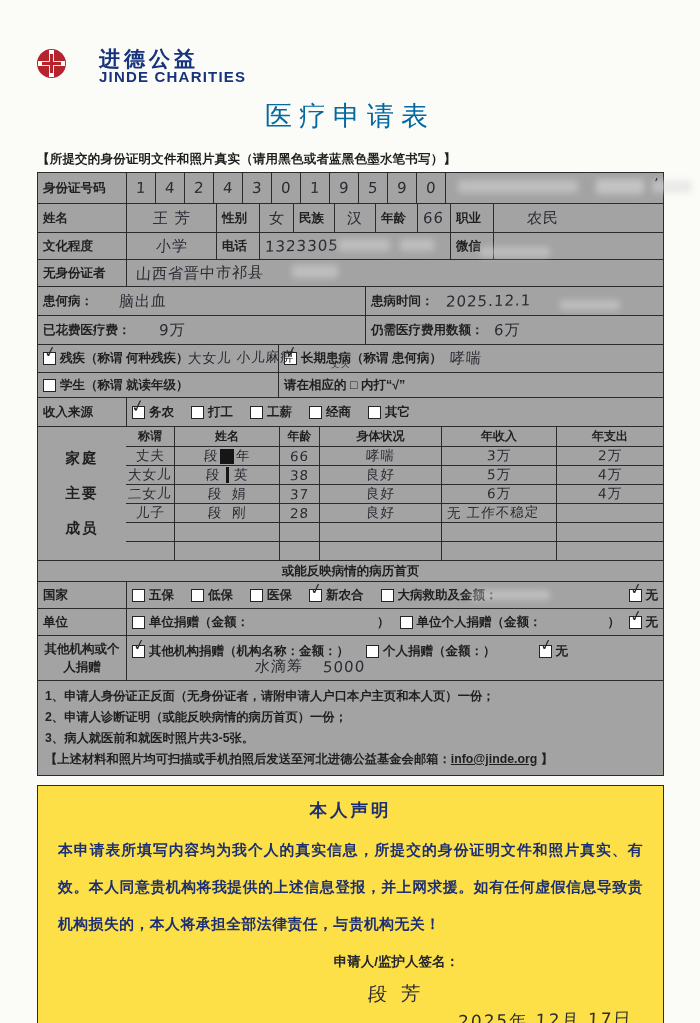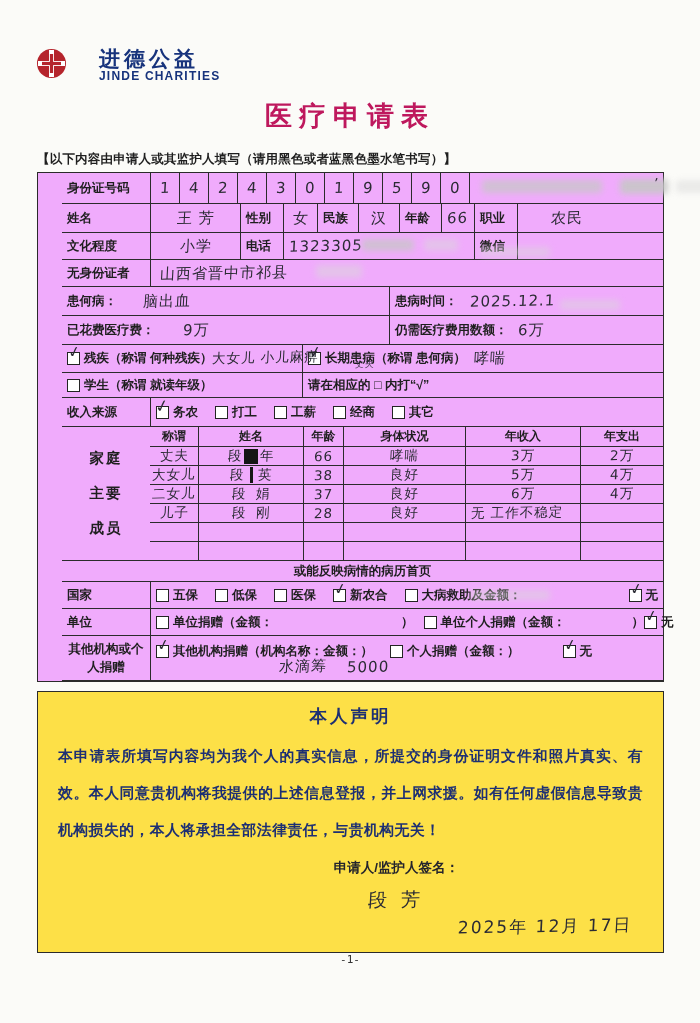--- a/index.html
+++ b/index.html
@@ -4,30 +4,30 @@
 <style>
   html,body{margin:0;padding:0;background:#e8e8e8;}
   .page{position:relative;width:700px;height:1023px;background:#fbfbf8;overflow:hidden;
         font-family:"Liberation Sans","DejaVu Sans",sans-serif;color:#1f1f1f;}
 
   
   .logo{position:absolute;left:36px;top:48px;display:flex;gap:7px;align-items:flex-start;}
   .logo svg{display:block;}
   .logo-txt{display:flex;flex-direction:column;margin-left:25px;}
   .logo-cn{font-size:21px;font-weight:700;color:#17337c;letter-spacing:4px;line-height:22px;}
-  .logo-en{font-size:12px;font-weight:700;color:#17337c;letter-spacing:1.2px;line-height:13px;}
+  .logo-en{font-size:15px;font-weight:700;color:#17337c;letter-spacing:1.2px;line-height:13px;}
 
   .title{position:absolute;top:98px;left:0;width:100%;text-align:center;
-         font-size:27px;font-weight:700;letter-spacing:7px;color:#be185d;}
+         font-size:27px;font-weight:400;letter-spacing:7px;color:#0369a1;}
 
   .content{position:absolute;left:37px;top:151px;width:627px;}
   .instruction{font-size:12.5px;font-weight:700;margin-bottom:4px;letter-spacing:0.2px;}
 
   
-  .form-table{border:1.8px solid #2b2b2b;width:100%;box-sizing:border-box;background:#f0abfc;padding-left:24px;}
+  .form-table{border:1.8px solid #2b2b2b;width:100%;box-sizing:border-box;background:#a3a3a3;}
   .tr{display:flex;border-top:1px solid #2b2b2b;align-items:stretch;}
   .tr:first-child{border-top:none;}
   .td{border-left:1px solid #2b2b2b;display:flex;align-items:center;padding:0 5px;
       box-sizing:border-box;position:relative;min-width:0;}
   .td:first-child{border-left:none;}
   .lab{font-weight:700;font-size:12.5px;white-space:nowrap;}
   .cen{justify-content:center;text-align:center;}
   .f1{flex:1;}
   .colgroup{display:flex;flex-direction:column;flex:1;min-width:0;}
   .subrow{display:flex;border-top:1px solid #2b2b2b;align-items:stretch;flex:1;}
@@ -104,21 +104,21 @@
     </span>
     <span class="logo-txt">
       <span class="logo-cn">进德公益</span>
       <span class="logo-en">JINDE CHARITIES</span>
     </span>
   </div>
 
   <div class="title">医疗申请表</div>
 
   <div class="content">
-    <div class="instruction">【以下内容由申请人或其监护人填写（请用黑色或者蓝黑色墨水笔书写）】</div>
+    <div class="instruction">【所提交的身份证明文件和照片真实（请用黑色或者蓝黑色墨水笔书写）】</div>
 
     <div class="form-table">
 
       <div class="tr r30">
         <div class="td w88">
             <span class="lab">身份证号码</span>
           </div>
         <div class="td w29 cen">
             <span class="hw">1</span>
           </div>
@@ -525,20 +525,28 @@
                 <span class="tick">✓</span>
               </span>
             <span>无</span>
             </span>
           <span class="hw" style="position:absolute;left:128px;top:21px;">水滴筹</span>
           <span class="hw" style="position:absolute;left:196px;top:22px;">5000</span>
         </div>
       </div>
 
       <div class="tr">
+        <div class="td f1 mat-lines" style="display:block;">
+          <div>1、申请人身份证正反面（无身份证者，请附申请人户口本户主页和本人页）一份；</div>
+          <div>2、申请人诊断证明（或能反映病情的病历首页）一份；</div>
+          <div>3、病人就医前和就医时照片共3-5张。</div>
+          <div>
+            <span>【上述材料和照片均可扫描或手机拍照后发送至河北进德公益基金会邮箱：</span><span class="email">info@jinde.org</span><span> 】</span>
+          </div>
+        </div>
       </div>
     </div>
 
     <div class="decl">
       <div class="decl-title">本人声明</div>
       <div class="decl-body">本申请表所填写内容均为我个人的真实信息，所提交的身份证明文件和照片真实、有效。本人同意贵机构将我提供的上述信息登报，并上网求援。如有任何虚假信息导致贵机构损失的，本人将承担全部法律责任，与贵机构无关！</div>
       <div class="sign-row">
         <span class="sign-label">申请人/监护人签名：</span>
         <span class="hw hw-lg">段 芳</span>
       </div>

